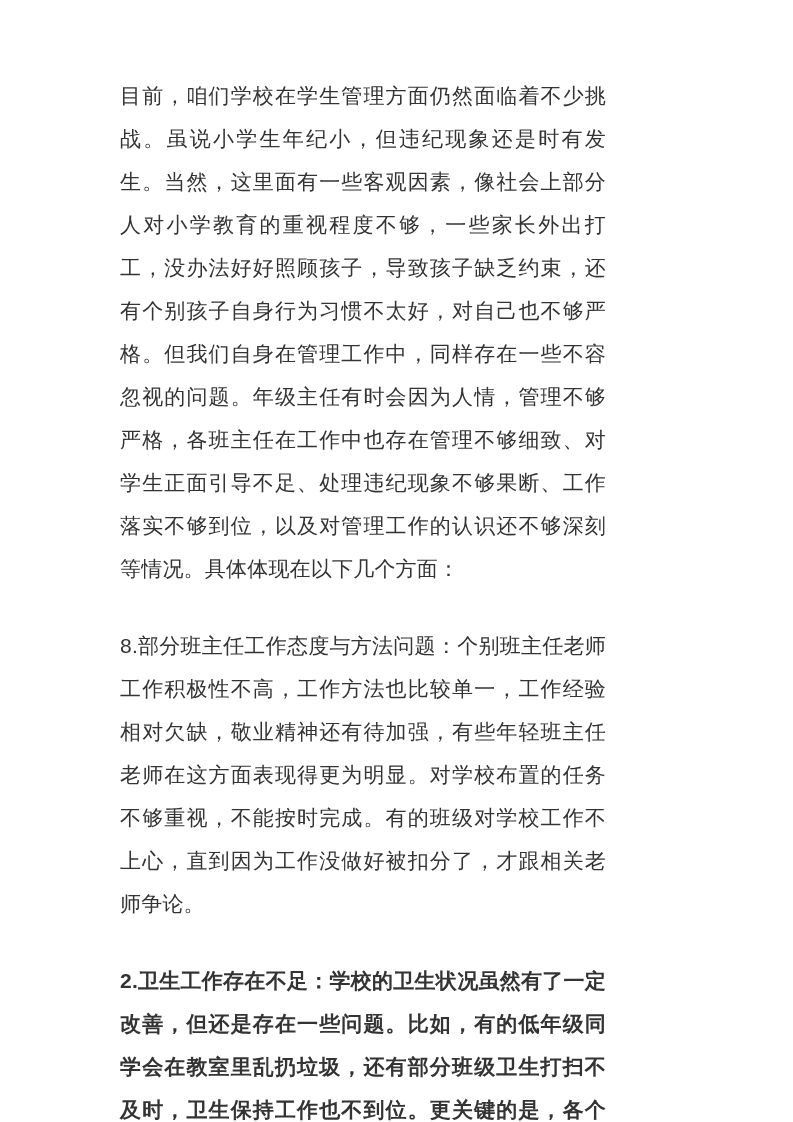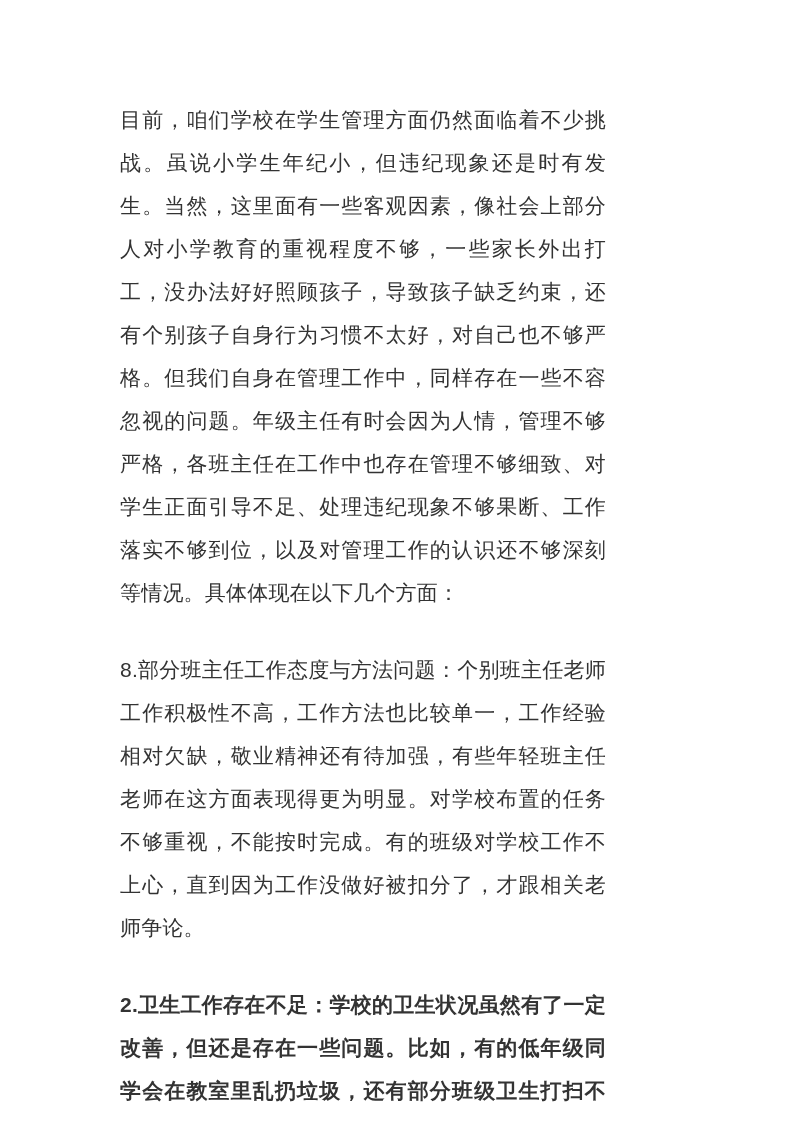--- a/index.html
+++ b/index.html
@@ -6,21 +6,21 @@
     margin: 0;
     padding: 0;
     background: #ffffff;
   }
   .page {
     position: relative;
     width: 722px;
     height: 1122px;
     background: #ffffff;
     box-sizing: border-box;
-    padding: 98px 116px 0 120px;
+    padding: 74px 116px 0 120px;
     overflow: hidden;
   }
   .para {
     font-family: "Liberation Sans", "DejaVu Sans", sans-serif;
     font-size: 21px;
     line-height: 43px;
     font-weight: 400;
     color: #333333;
     text-align: justify;
     text-justify: inter-ideograph;

